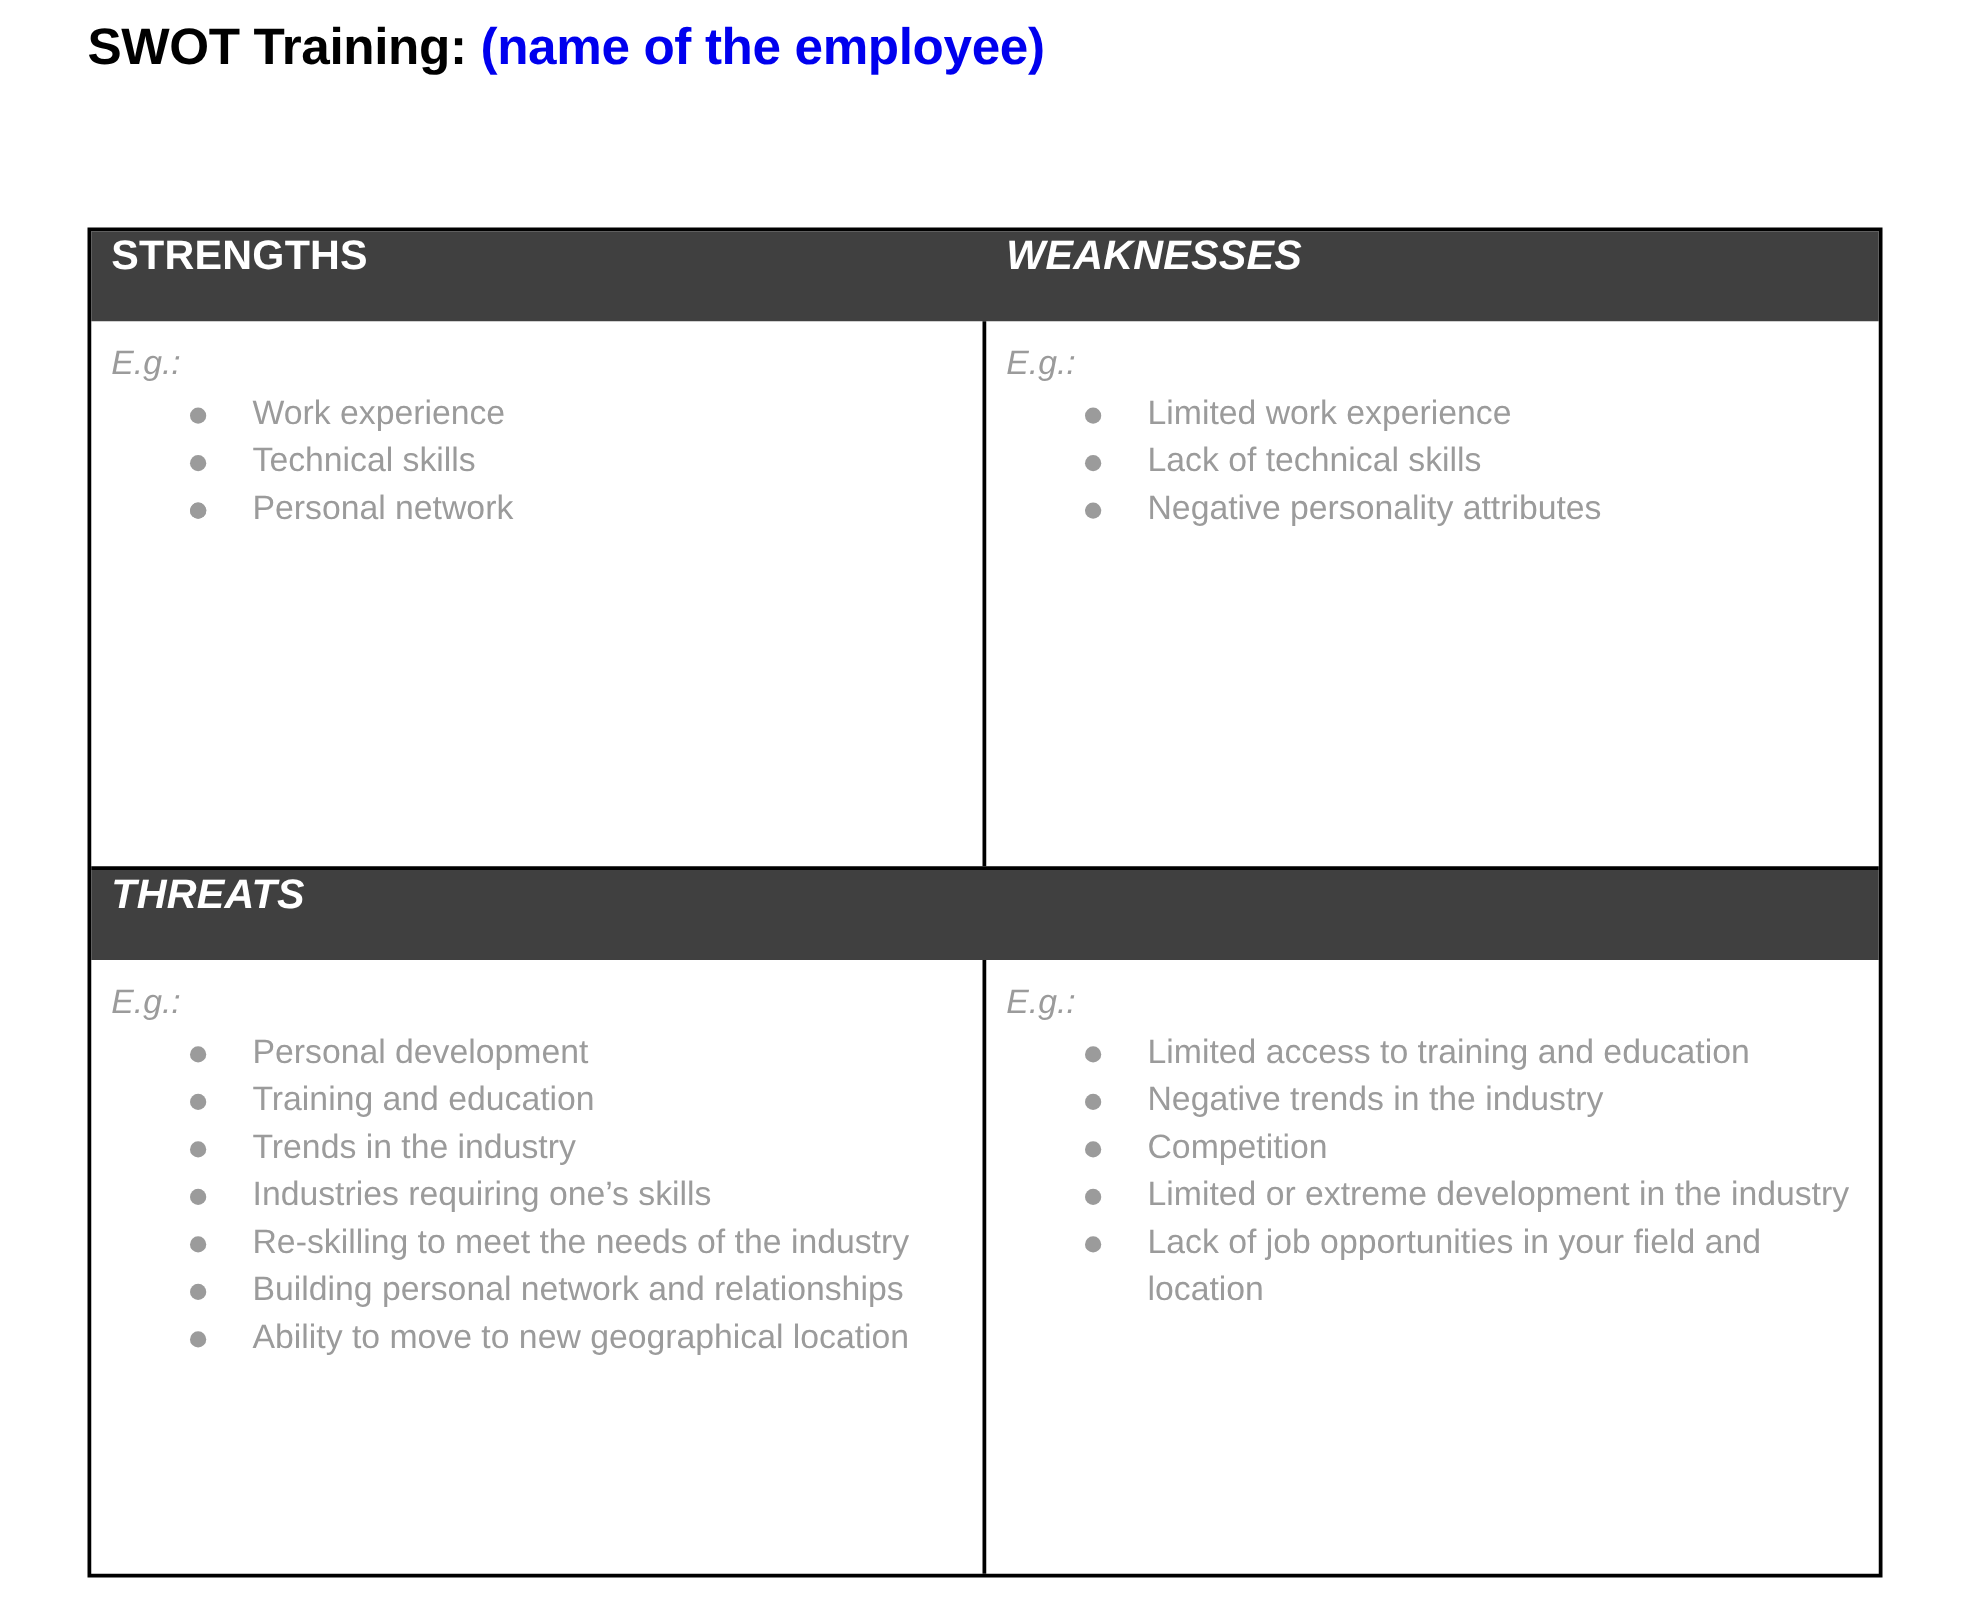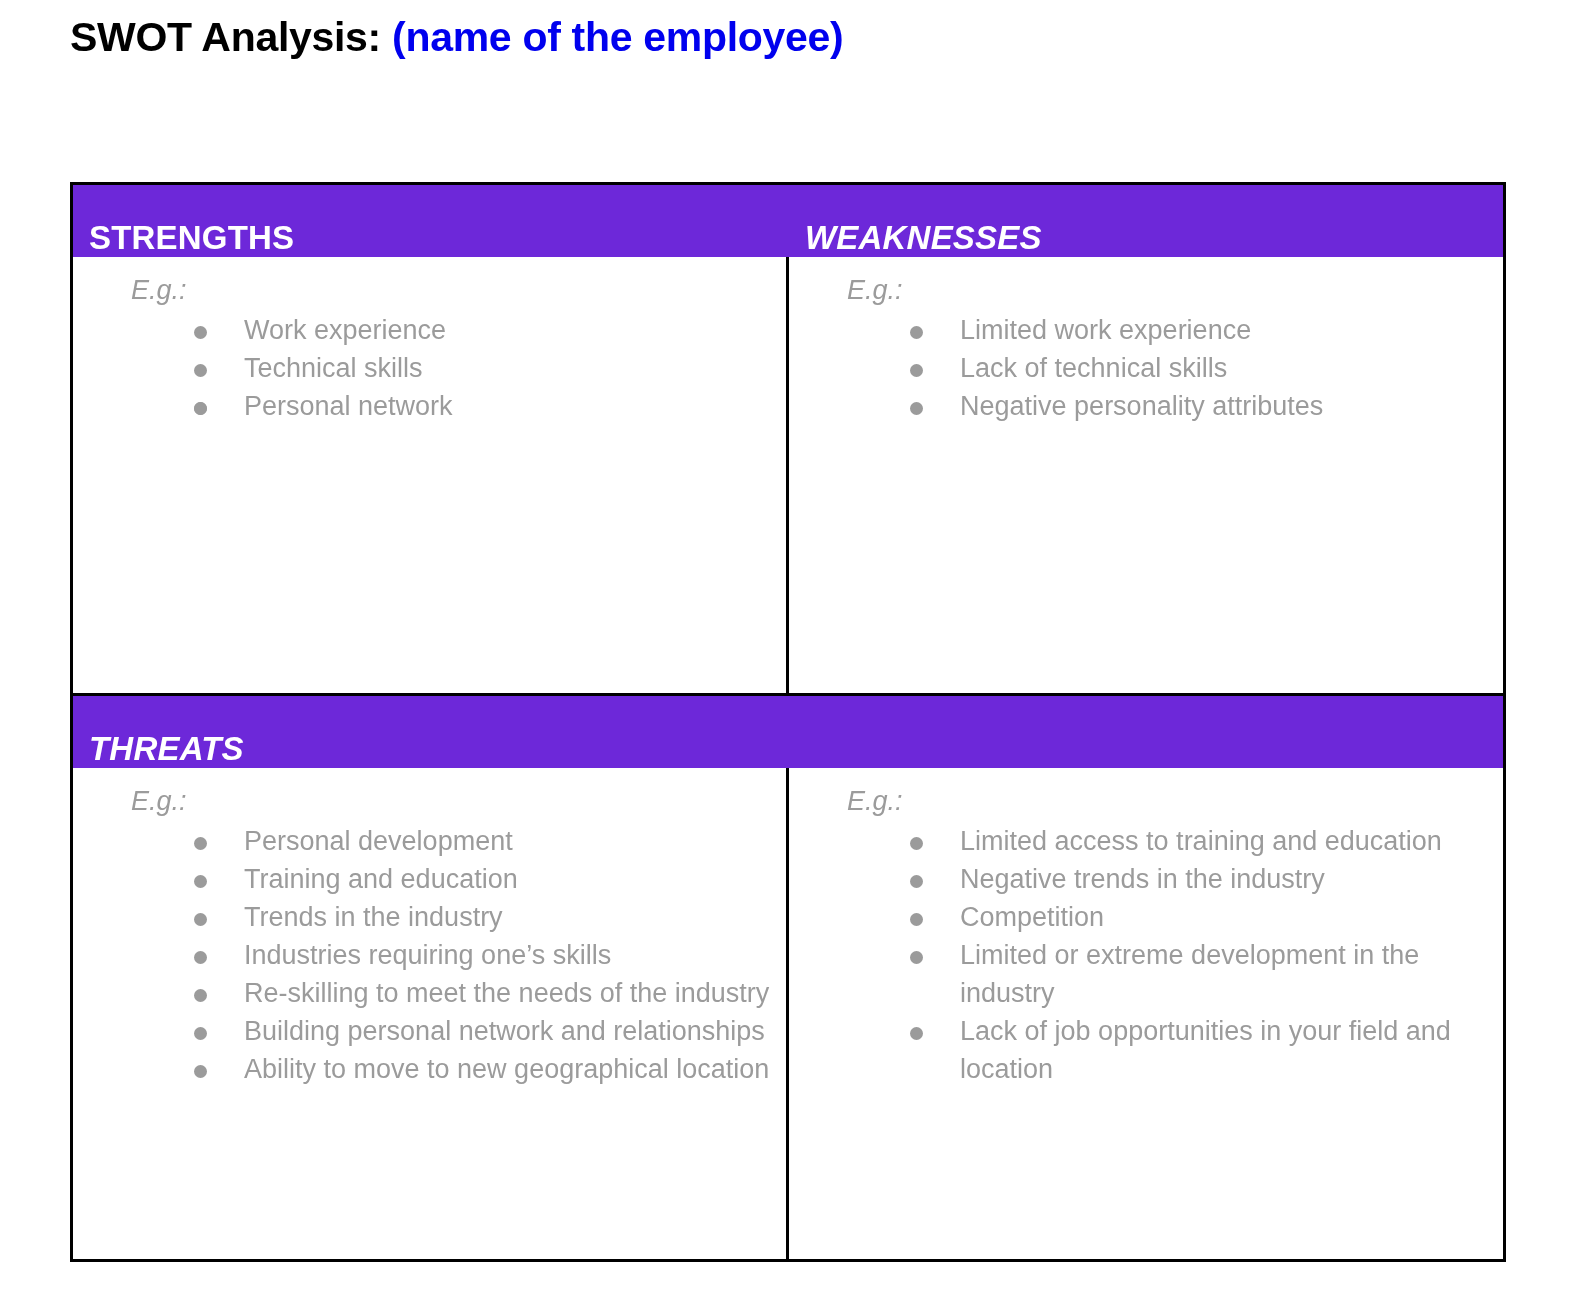--- a/index.html
+++ b/index.html
@@ -55,25 +55,25 @@
   }
 
   .swot-row {
     display: flex;
     flex-direction: column;
   }
   .row-top { height: 513px; }
   .row-bottom { height: 565px; }
 
   .band {
-    background: #6d28d9;
+    background: #404040;
     height: 72px;
     flex: 0 0 72px;
     display: flex;
-    align-items: flex-end;
+    align-items: flex-start;
   }
   .band-cell {
     color: #ffffff;
     font-size: 33px;
     font-weight: bold;
     letter-spacing: 0.2px;
     padding-left: 16px;
     box-sizing: border-box;
   }
   .band-cell.left  { width: 716px; }
@@ -81,21 +81,20 @@
 
   .cells {
     display: flex;
     flex: 1 1 auto;
     min-height: 0;
   }
   .cell {
     box-sizing: border-box;
     padding: 14px 16px 8px 16px;
     overflow: hidden;
-    margin-left: 42px;
   }
   .cell.left {
     width: 716px;
     border-right: 3px solid #000000;
   }
   .cell.right {
     width: 714px;
   }
   .row-top .cells { border-bottom: 3px solid #000000; }
 
@@ -129,21 +128,21 @@
     border-radius: 50%;
     background: #9b9b9b;
   }
 </style>
 </head>
 <body>
 
 <div class="page">
 
   <div class="title">
-    <span class="title-main">SWOT Analysis:</span>
+    <span class="title-main">SWOT Training:</span>
     <span class="title-sub">(name of the employee)</span>
   </div>
 
   <div class="swot">
 
     <div class="swot-row row-top">
       <div class="band">
         <div class="band-cell left">STRENGTHS</div>
         <div class="band-cell right">WEAKNESSES</div>
       </div>

